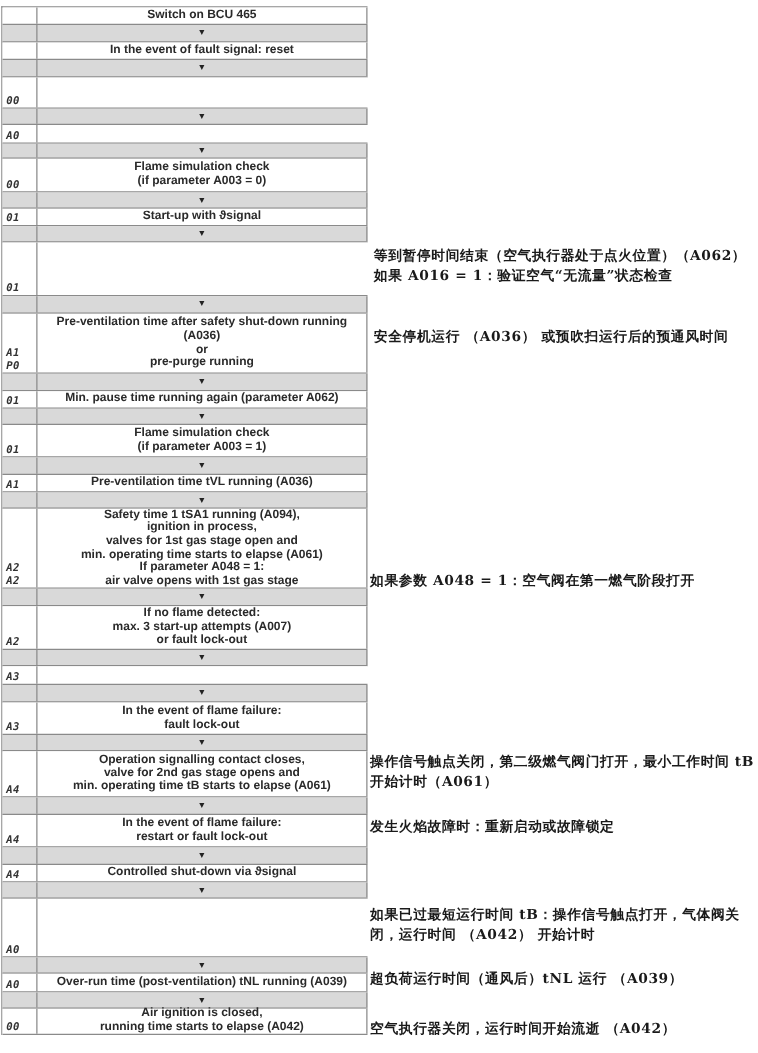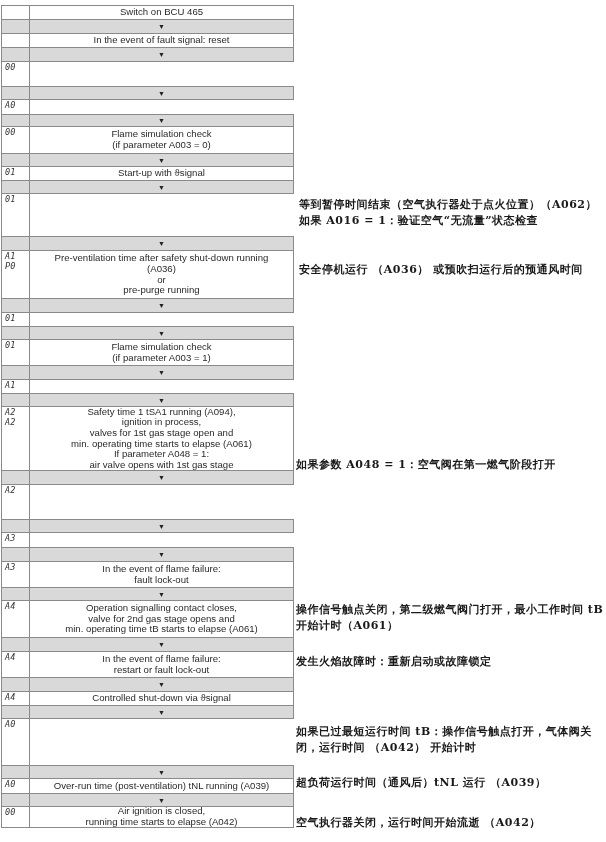--- a/index.html
+++ b/index.html
@@ -1,26 +1,26 @@
 <!DOCTYPE html>
 <html><head>
 <meta charset="utf-8">
 <style>
   html, body { margin: 0; padding: 0; background: #ffffff; }
   body { width: 606px; height: 842px; position: relative; overflow: hidden;
          font-family: "Liberation Sans", "DejaVu Sans", sans-serif; color: #222; }
   .table { position: absolute; left: 1px; top: 5px; width: 292px;
-           border-top: 1.5px solid #8a8a8a; border-left: 1.5px solid #8a8a8a; }
+           border-top: 1.5px solid #8a8a8a; border-left: 1.5px solid #8a8a8a; font-weight: bold; }
   .row { display: flex; box-sizing: border-box; border-bottom: 1.5px solid #8a8a8a; }
   .row.step { background: #ffffff; }
   .row.arrow { background: #d9d9d9; }
   .code { width: 28px; flex: 0 0 28px; box-sizing: border-box; border-right: 1.5px solid #8a8a8a;
           font-family: "DejaVu Sans Mono", monospace; font-style: italic; font-size: 8.5px;
           letter-spacing: 0.2px; color: #333; padding-left: 3px;
-          display: flex; flex-direction: column; justify-content: flex-start; }
+          display: flex; flex-direction: column; justify-content: flex-end; }
   .desc { flex: 1; box-sizing: border-box; border-right: 1.5px solid #8a8a8a;
           font-size: 9.6px; line-height: 10.6px; text-align: center; color: #2a2a2a;
           display: flex; flex-direction: column; justify-content: center; padding: 1px 4px; white-space: pre-line; }
   .arrow .desc { font-size: 7px; line-height: 7px; color: #222; }
   .note { position: absolute; font-family: "DejaVu Serif", "Liberation Serif", serif;
           font-weight: bold; font-size: 11px; line-height: 15.5px; color: #1a1a1a; width: 312px; letter-spacing: 0.5px; }
 </style>
 </head>
 <body>
 
@@ -104,40 +104,42 @@
 pre-purge running</div>
     </div>
     <div class="row arrow" style="height: 14px;">
       <div class="code"></div>
       <div class="desc">▼</div>
     </div>
     <div class="row step" style="height: 14px;">
       <div class="code">
         <span>01</span>
       </div>
+      <div class="desc">Min. pause time running again (parameter A062)</div>
     </div>
     <div class="row arrow" style="height: 13px;">
       <div class="code"></div>
       <div class="desc">▼</div>
     </div>
     <div class="row step" style="height: 26px;">
       <div class="code">
         <span>01</span>
       </div>
       <div class="desc">Flame simulation check
 (if parameter A003 = 1)</div>
     </div>
     <div class="row arrow" style="height: 14px;">
       <div class="code"></div>
       <div class="desc">▼</div>
     </div>
     <div class="row step" style="height: 14px;">
       <div class="code">
         <span>A1</span>
       </div>
+      <div class="desc">Pre-ventilation time tVL running (A036)</div>
     </div>
     <div class="row arrow" style="height: 13px;">
       <div class="code"></div>
       <div class="desc">▼</div>
     </div>
     <div class="row step" style="height: 64px;">
       <div class="code">
         <span>A2</span>
         <span>A2</span>
       </div>
@@ -149,20 +151,23 @@
 air valve opens with 1st gas stage</div>
     </div>
     <div class="row arrow" style="height: 14px;">
       <div class="code"></div>
       <div class="desc">▼</div>
     </div>
     <div class="row step" style="height: 35px;">
       <div class="code">
         <span>A2</span>
       </div>
+      <div class="desc">If no flame detected:
+max. 3 start-up attempts (A007)
+or fault lock-out</div>
     </div>
     <div class="row arrow" style="height: 13px;">
       <div class="code"></div>
       <div class="desc">▼</div>
     </div>
     <div class="row step" style="height: 15px;">
       <div class="code">
         <span>A3</span>
       </div>
     </div>

